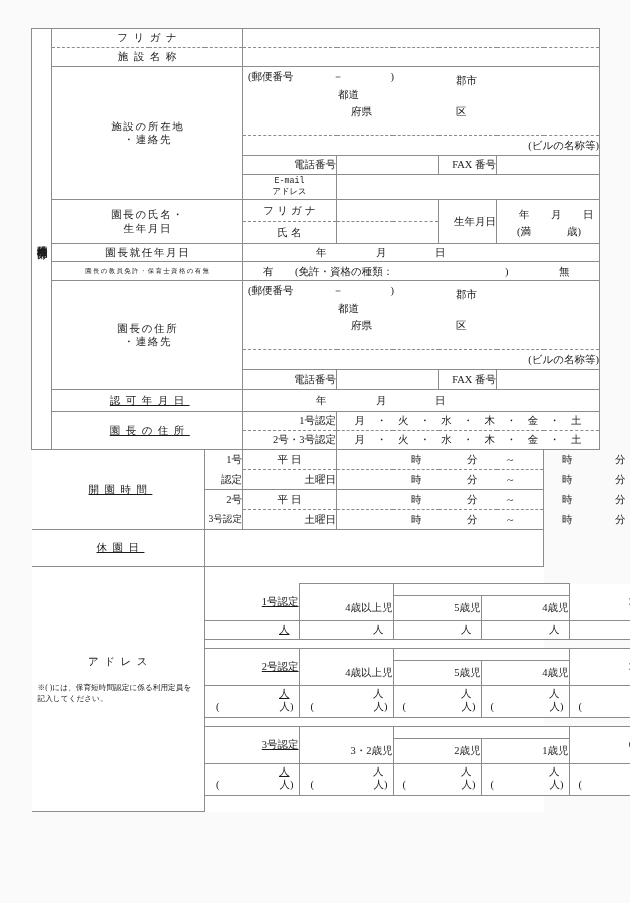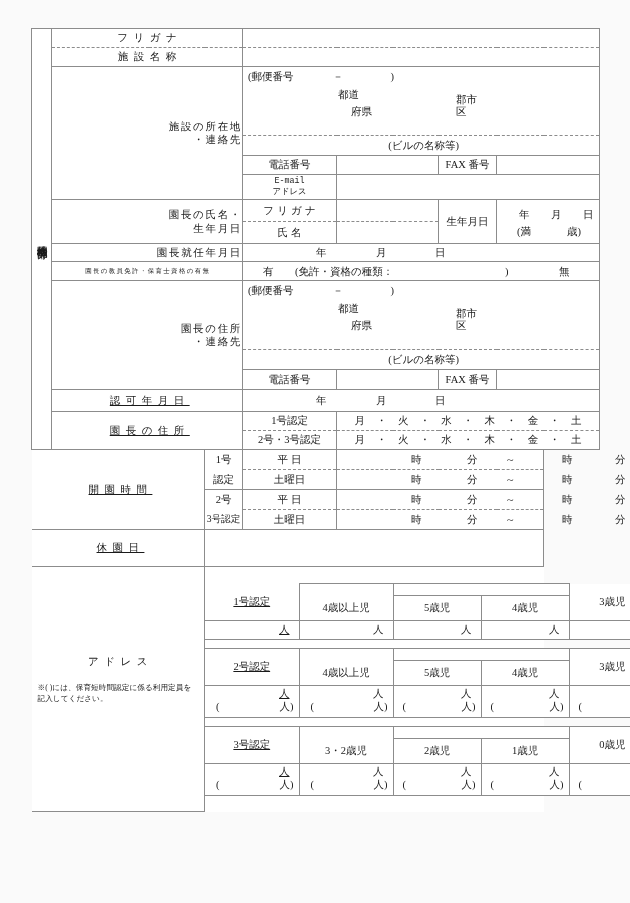--- a/index.html
+++ b/index.html
@@ -30,23 +30,23 @@
   .dash-b{border-bottom:1px dashed #8c8c8c !important;}
   .dash-t{border-top:1px dashed #8c8c8c !important;}
   .nb-b{border-bottom:none !important;}
   .nb-t{border-top:none !important;margin-left:40px;}
   .nb-l{border-left:none !important;text-decoration:underline;}
   .nb-r{border-right:none !important;}
 
   
   .sp{display:block;text-align:center;letter-spacing:0.52em;text-indent:0.52em;}
   .sp2{display:block;text-align:center;letter-spacing:0.30em;text-indent:0.30em;}
-  .sp3{display:block;text-align:right;letter-spacing:0.16em;text-indent:0.16em;}
-  .plain{display:block;text-align:center;}
-  .lft{display:block;text-align:center;padding-left:5px;}
+  .sp3{display:block;text-align:center;letter-spacing:0.16em;text-indent:0.16em;}
+  .plain{display:block;text-align:right;}
+  .lft{display:block;text-align:right;padding-left:5px;}
   .tiny{font-size:6.4px;line-height:1.35;letter-spacing:0.22em;text-indent:0.22em;display:block;text-align:center;}
   .mono{font-family:"Liberation Mono","DejaVu Sans Mono",monospace;font-size:8.4px;display:block;text-align:center;line-height:1.3;}
 
   
   td.vert{background:#d9d9d9;width:20px;padding:0;}
   .vtext{
     writing-mode:vertical-rl;
     text-orientation:upright;
     margin:0 auto;
     font-size:10.5px;
@@ -55,21 +55,21 @@
     display:block;
     text-align:center;
     white-space:nowrap;
   }
 
   
   .addr{position:relative;height:68px;}
   .addr .zip{position:absolute;left:5px;top:3px;}
   .addr .c1{position:absolute;left:95px;top:21px;}
   .addr .c2{position:absolute;left:108px;top:38px;}
-  .addr .c3{position:absolute;left:213px;top:26px;}
+  .addr .c3{position:absolute;left:213px;top:8px;font-family:Liberation Mono, monospace;}
   .addr .c4{position:absolute;left:213px;top:38px;}
 
   
   .days{display:flex;justify-content:space-around;align-items:center;padding:0 12px;}
   .days span{font-size:10.5px;}
 
   
   .times{position:relative;height:100%;}
   .times .t{position:absolute;font-size:10.5px;top:50%;transform:translateY(-50%);}
   .ren{text-align:right;padding-right:9px;display:block;}

